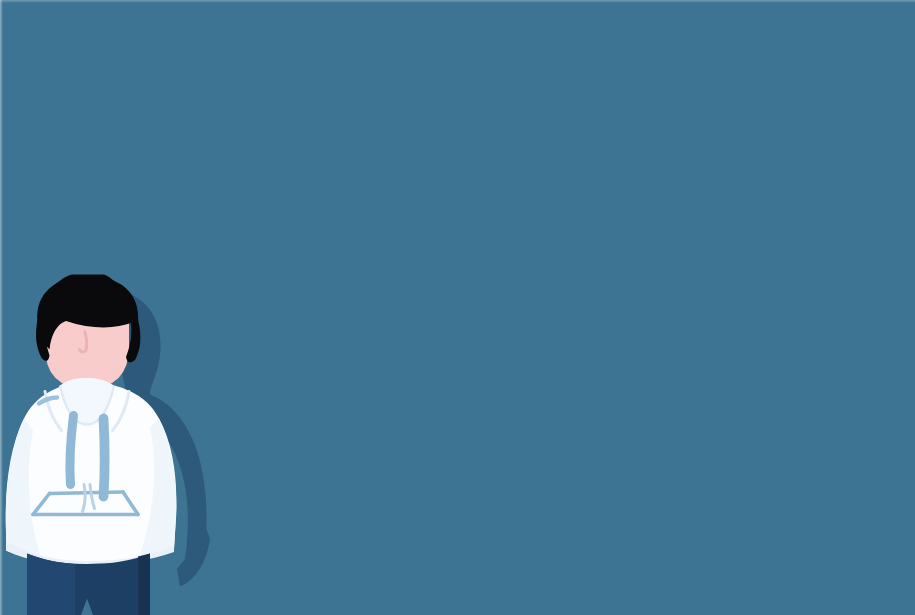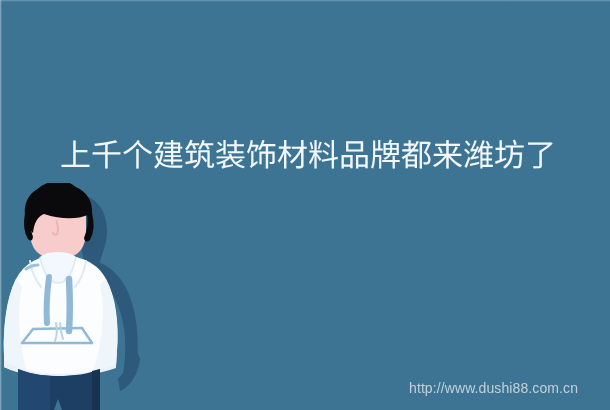--- a/index.html
+++ b/index.html
@@ -177,17 +177,15 @@
                  L 58 216
                  L 54 227
                  L 18 227 Z" fill="#1d3f63"></path>
         <path d="M18 186 C 30 191 40 192 50 193 L 50 227 L 18 227 Z" fill="#224872"></path>
         <path d="M92 188 L 100 186 L 100 227 L 92 227 Z" fill="#17334f"></path>
       </g>
 
     </svg>
   </div>
 
-  <div class="headline">上千个建筑装饰材料品牌都来潍坊了</div>
 
-  <div class="watermark">http://www.dushi88.com.cn</div>
 
 </div>
 
 </body></html>

